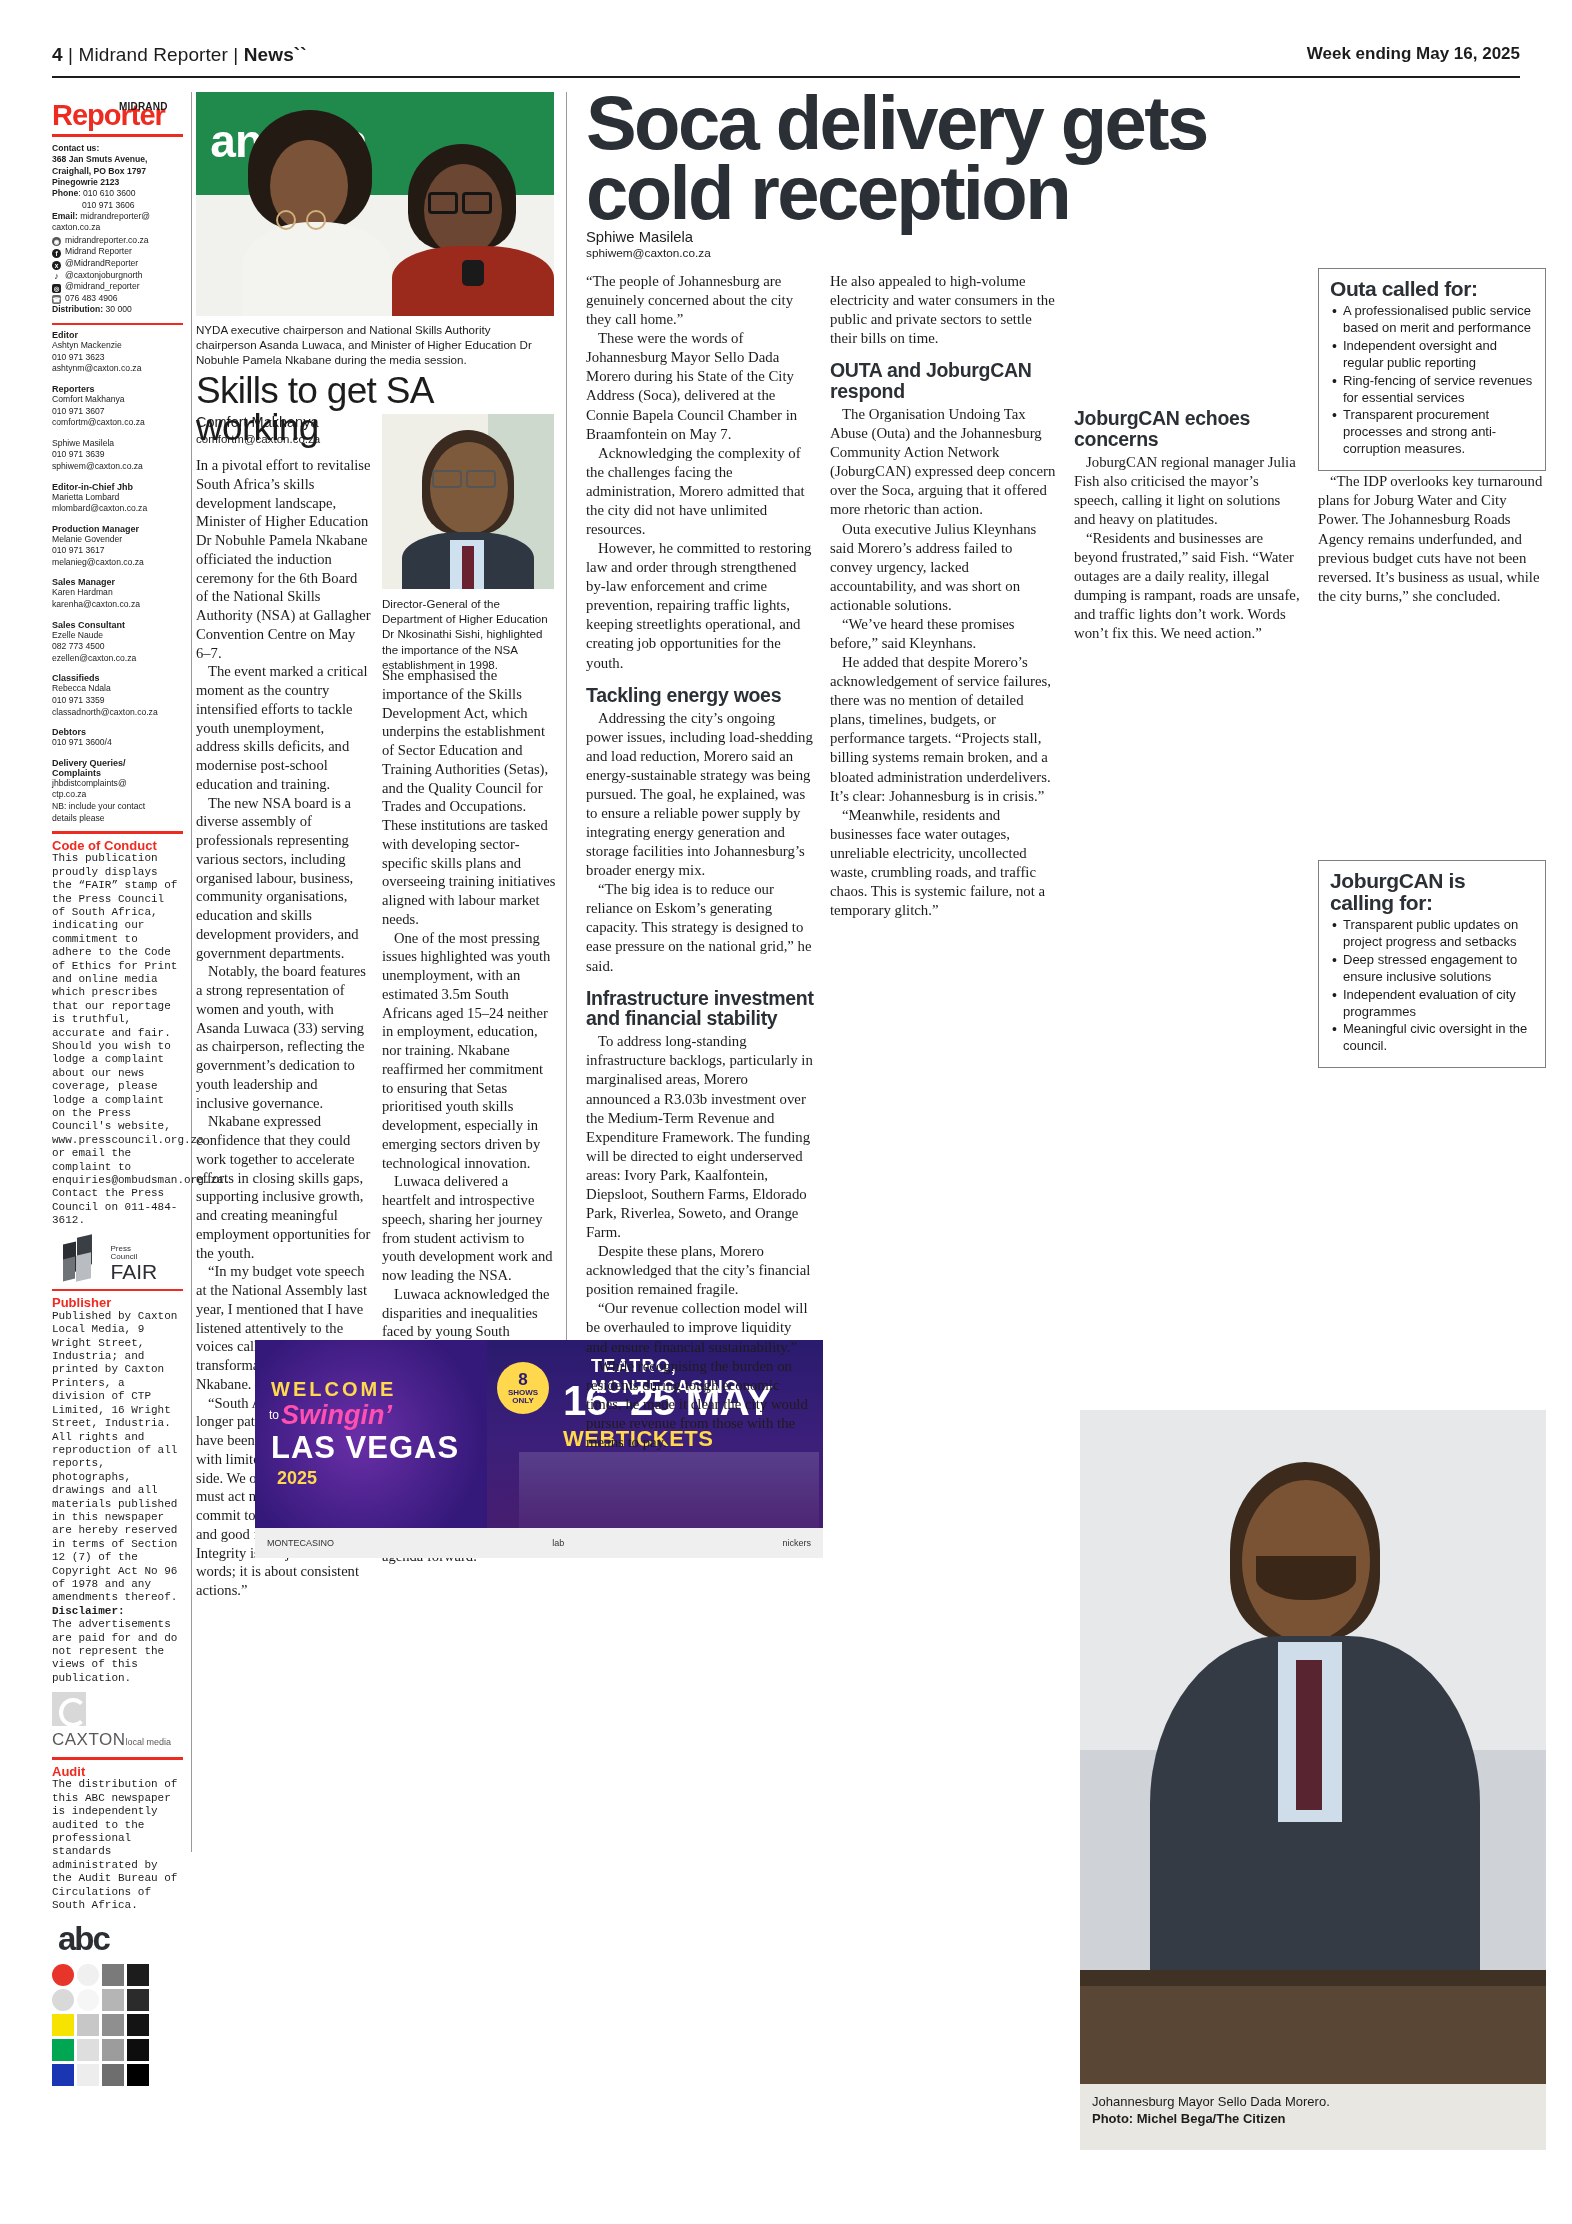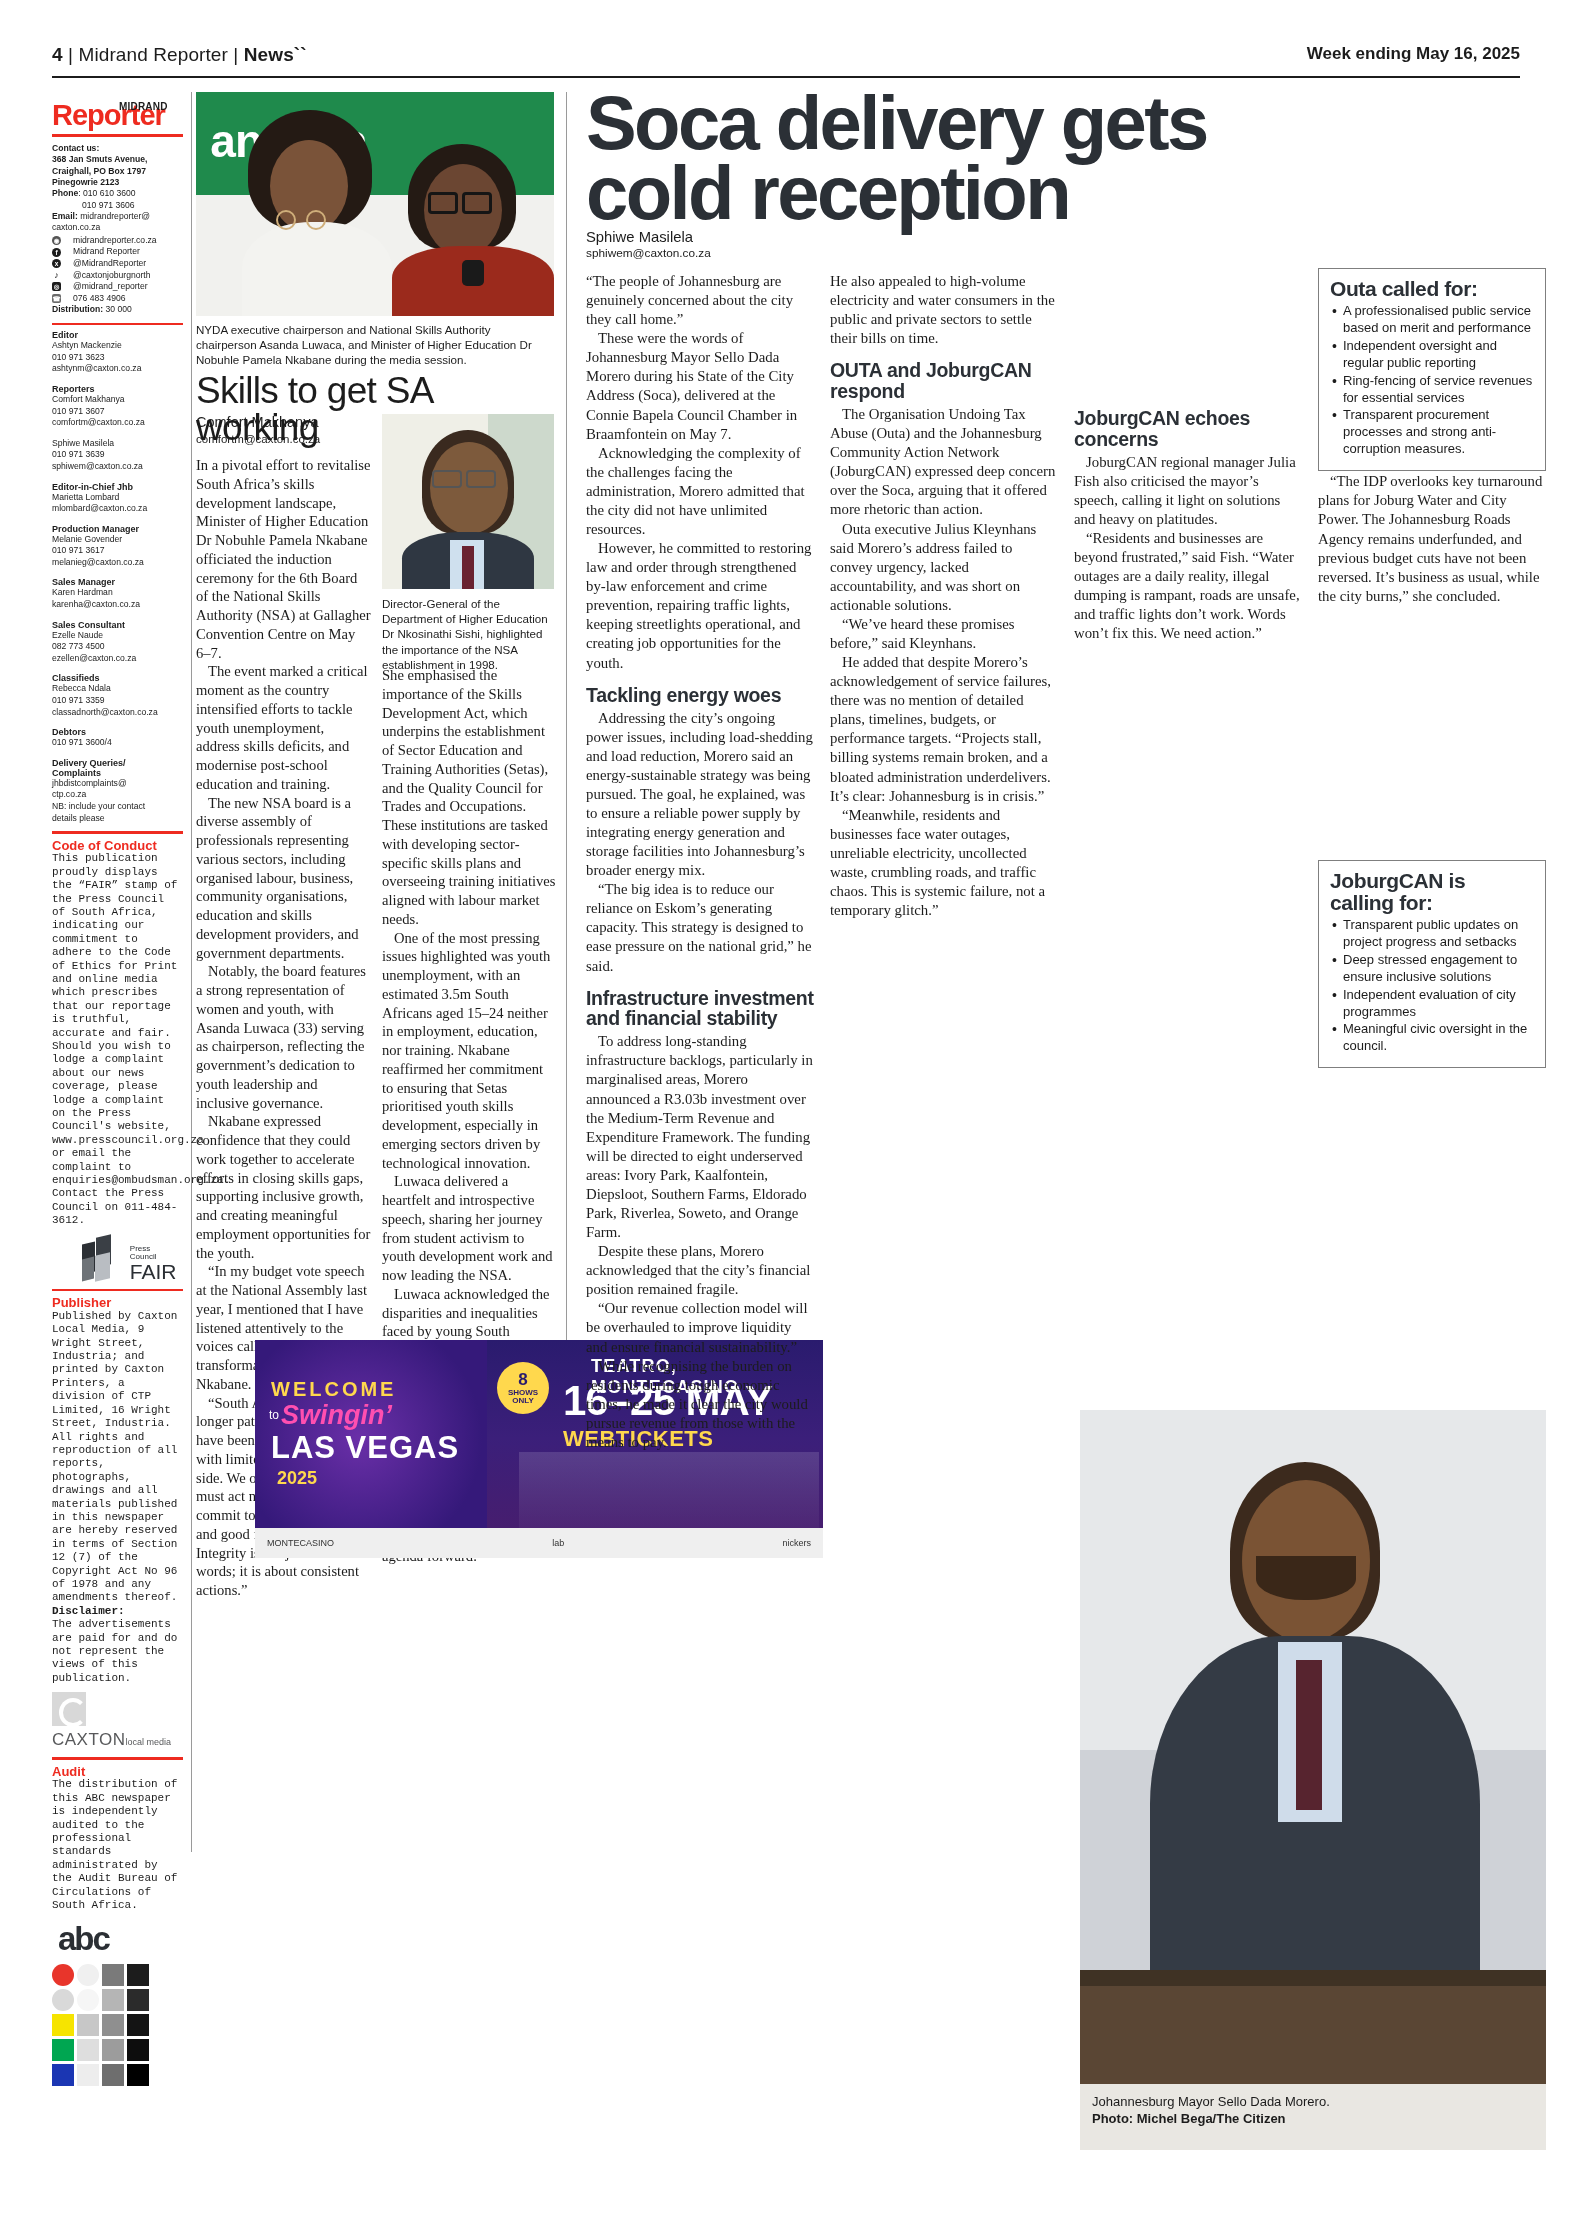--- a/index.html
+++ b/index.html
@@ -42,33 +42,33 @@
   .logo-rule { height: 3px; background: #ee2b20; margin: 4px 0 6px 0; }
 
   .mh-block { font-size: 8.6px; line-height: 1.32; margin-bottom: 1px; }
   .mh-block b { font-weight: 700; }
   .mh-head { font-size: 9px; font-weight: 700; margin-top: 9px; }
   .mh-line { font-size: 8.6px; line-height: 1.35; }
   .mh-rule { height: 2.5px; background: #ee2b20; margin: 7px 0 5px 0; }
   .mh-red-head { font-size: 13px; font-weight: 700; color: #ee2b20; line-height: 1.05; }
   .mh-small { font-size: 11px; line-height: 1.22; font-family: Liberation Mono, monospace; }
 
-  .social-row { display: flex; align-items: center; gap: 12px; font-size: 8.6px; line-height: 1.35;}
+  .social-row { display: flex; align-items: flex-end; gap: 4px; font-size: 8.6px; line-height: 1.35;}
   .sicon {
     width: 9px; height: 9px; border-radius: 50%;
     background: #1c1c1c; color: #fff; font-size: 6.5px; line-height: 9px;
     text-align: center; flex: none; font-weight: 700;
   }
   .sicon.sq { border-radius: 2px; }
   .sicon.globe { background: #555; }
   .sicon.wa { background: #6a6a6a; border-radius: 2px; }
 
   
   .press-logo { margin: 8px auto 4px; width: 118px; }
-  .pc-row { display: flex; align-items: flex-end; gap: 6px; justify-content: flex-end; }
+  .pc-row { display: flex; align-items: flex-end; gap: 6px; }
   .pc-mark { position: relative; width: 46px; height: 46px; }
   .pc-mark i { position: absolute; display: block; }
   .pc-a { left: 18px; top: 0; width: 15px; height: 30px; background: #3a3f45; transform: skewY(-14deg); }
   .pc-b { left: 4px; top: 7px; width: 13px; height: 30px; background: #2b2f34; transform: skewY(-14deg); }
   .pc-c { left: 17px; top: 18px; width: 15px; height: 26px; background: #b9bdc2; transform: skewY(-14deg); }
   .pc-d { left: 4px; top: 22px; width: 12px; height: 22px; background: #6e7378; transform: skewY(-14deg); }
   .pc-txt-small { font-size: 8px; line-height: 1.05; color:#2b2f34; }
   .pc-fair { font-size: 21px; letter-spacing: 0px; color: #2b2f34; line-height: .95; }
 
   

